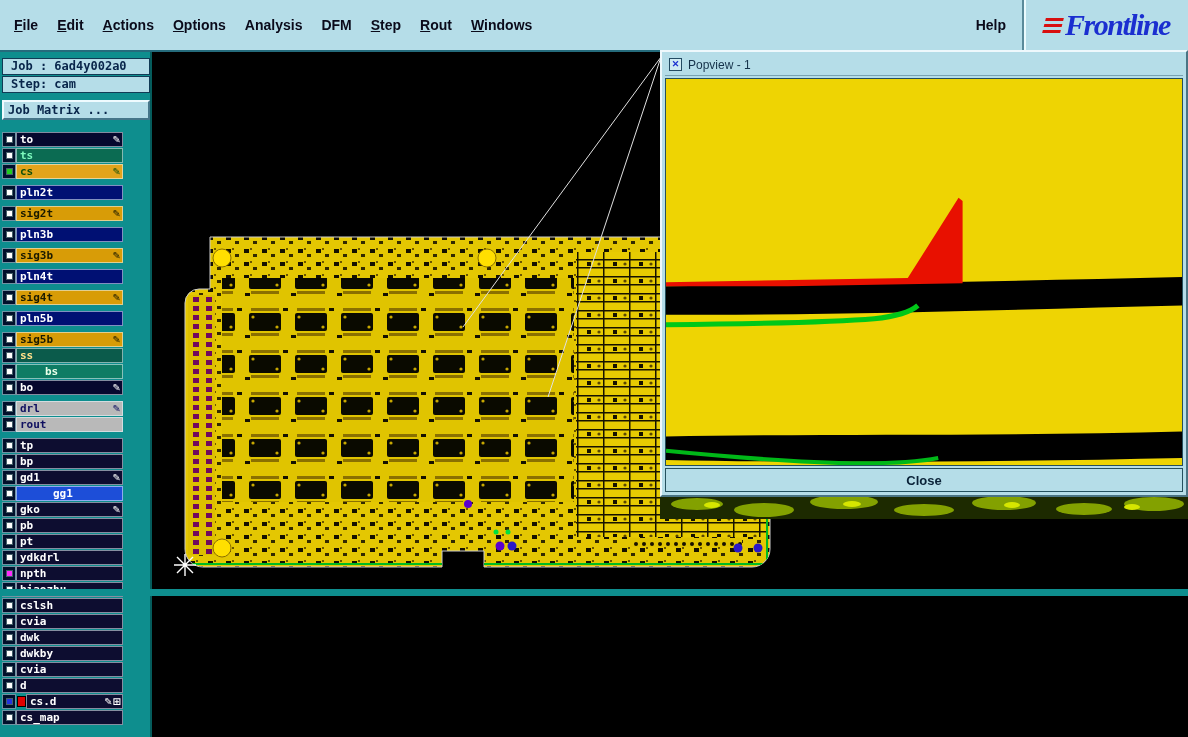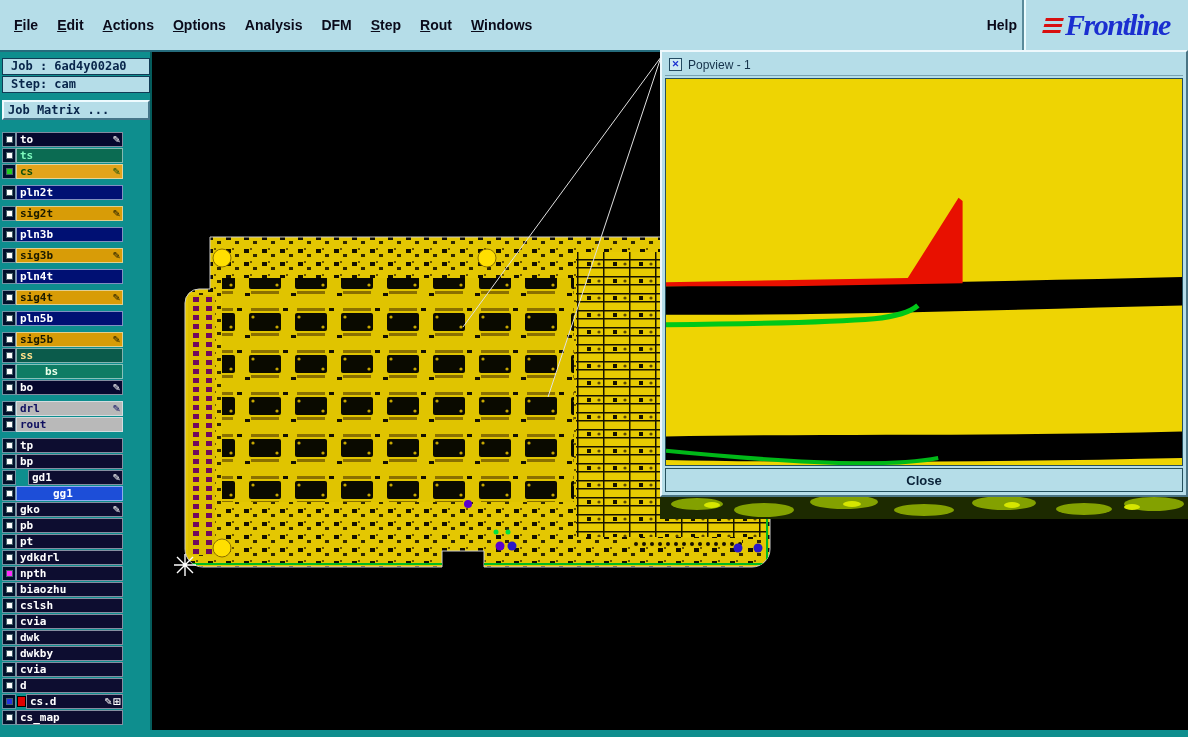--- a/index.html
+++ b/index.html
@@ -1,27 +1,27 @@
 <!DOCTYPE html>
 <html style="--teal: #0e8e8e; --panel-blue: #b5dde8; --board-yellow: #e4c702; --pop-yellow: #eed403; --pop-red: #e81000; --pop-green: #00c818; --canvas-black: #000000;"><head>
 <meta charset="utf-8">
 <style>
   * { margin:0; padding:0; box-sizing:border-box; }
   html,body { width:1188px; height:737px; overflow:hidden; background:#000;
               font-family:"Liberation Sans",sans-serif; }
-  #app { position:relative; width:1188px; height:737px; background:#000; }
+  #app { position:relative; width:1188px; height:596px; background:#000; }
 
   
   .menubar { position:absolute; top:0; left:0; width:1188px; height:52px;
              background:var(--panel-blue); border-bottom:2px solid #256b7c;
              display:flex; align-items:center; }
   .menu-items { display:flex; gap:19px; padding-left:14px; align-items:center; flex:1; }
   .menu-item { font-weight:bold; font-size:14px; color:#0a0a1a; cursor:default; display:block; }
   .menu-item.u::first-letter { text-decoration:underline; }
-  .menu-help { margin-right:5px; }
+  .menu-help { margin-right:16px; }
   .menu-sep { width:4px; align-self:stretch; border-left:2px solid #5a8a9a; border-right:2px solid #eafafd; }
   .logo-box { width:162px; display:flex; align-items:center; justify-content:center; gap:3px; }
   .logo-bars { width:18px; height:15px; flex:0 0 18px;
        background:linear-gradient(180deg,#d80f0f 0 3px,rgba(0,0,0,0) 3px 6px,#d80f0f 6px 9px,rgba(0,0,0,0) 9px 12px,#d80f0f 12px 15px);
        transform:skewX(-14deg); }
   .logo-text { font-family:"Liberation Serif",serif; font-style:italic; font-weight:bold;
                font-size:30px; color:#1b2fd0; letter-spacing:-1.5px; line-height:1; }
 
   
   .sidebar { position:absolute; left:0; top:52px; width:152px; height:685px;
@@ -250,21 +250,21 @@
             <span class="chk-in" style="background: rgb(255, 255, 255);"></span>
           </span>
           <span class="lab" style="background: rgb(13, 13, 48); color: rgb(255, 255, 255);">
             <span>bp</span>
           </span>
         </div>
         <div class="layer-row">
           <span class="chk">
             <span class="chk-in" style="background: rgb(255, 255, 255);"></span>
           </span>
-          <span class="lab" style="background: rgb(13, 13, 48); color: rgb(255, 255, 255); margin-left: 12px;">
+          <span class="lab" style="background: rgb(13, 13, 48); color: rgb(255, 255, 255);">
             <span>gd1</span>
             <span class="lab-i">✎</span>
           </span>
         </div>
         <div class="layer-row">
           <span class="chk">
             <span class="chk-in" style="background: rgb(255, 255, 255);"></span>
           </span>
           <span class="lab" style="background: #1d4ed8; color: rgb(255, 255, 255); padding-left: 36px;">
             <span>gg1</span>

